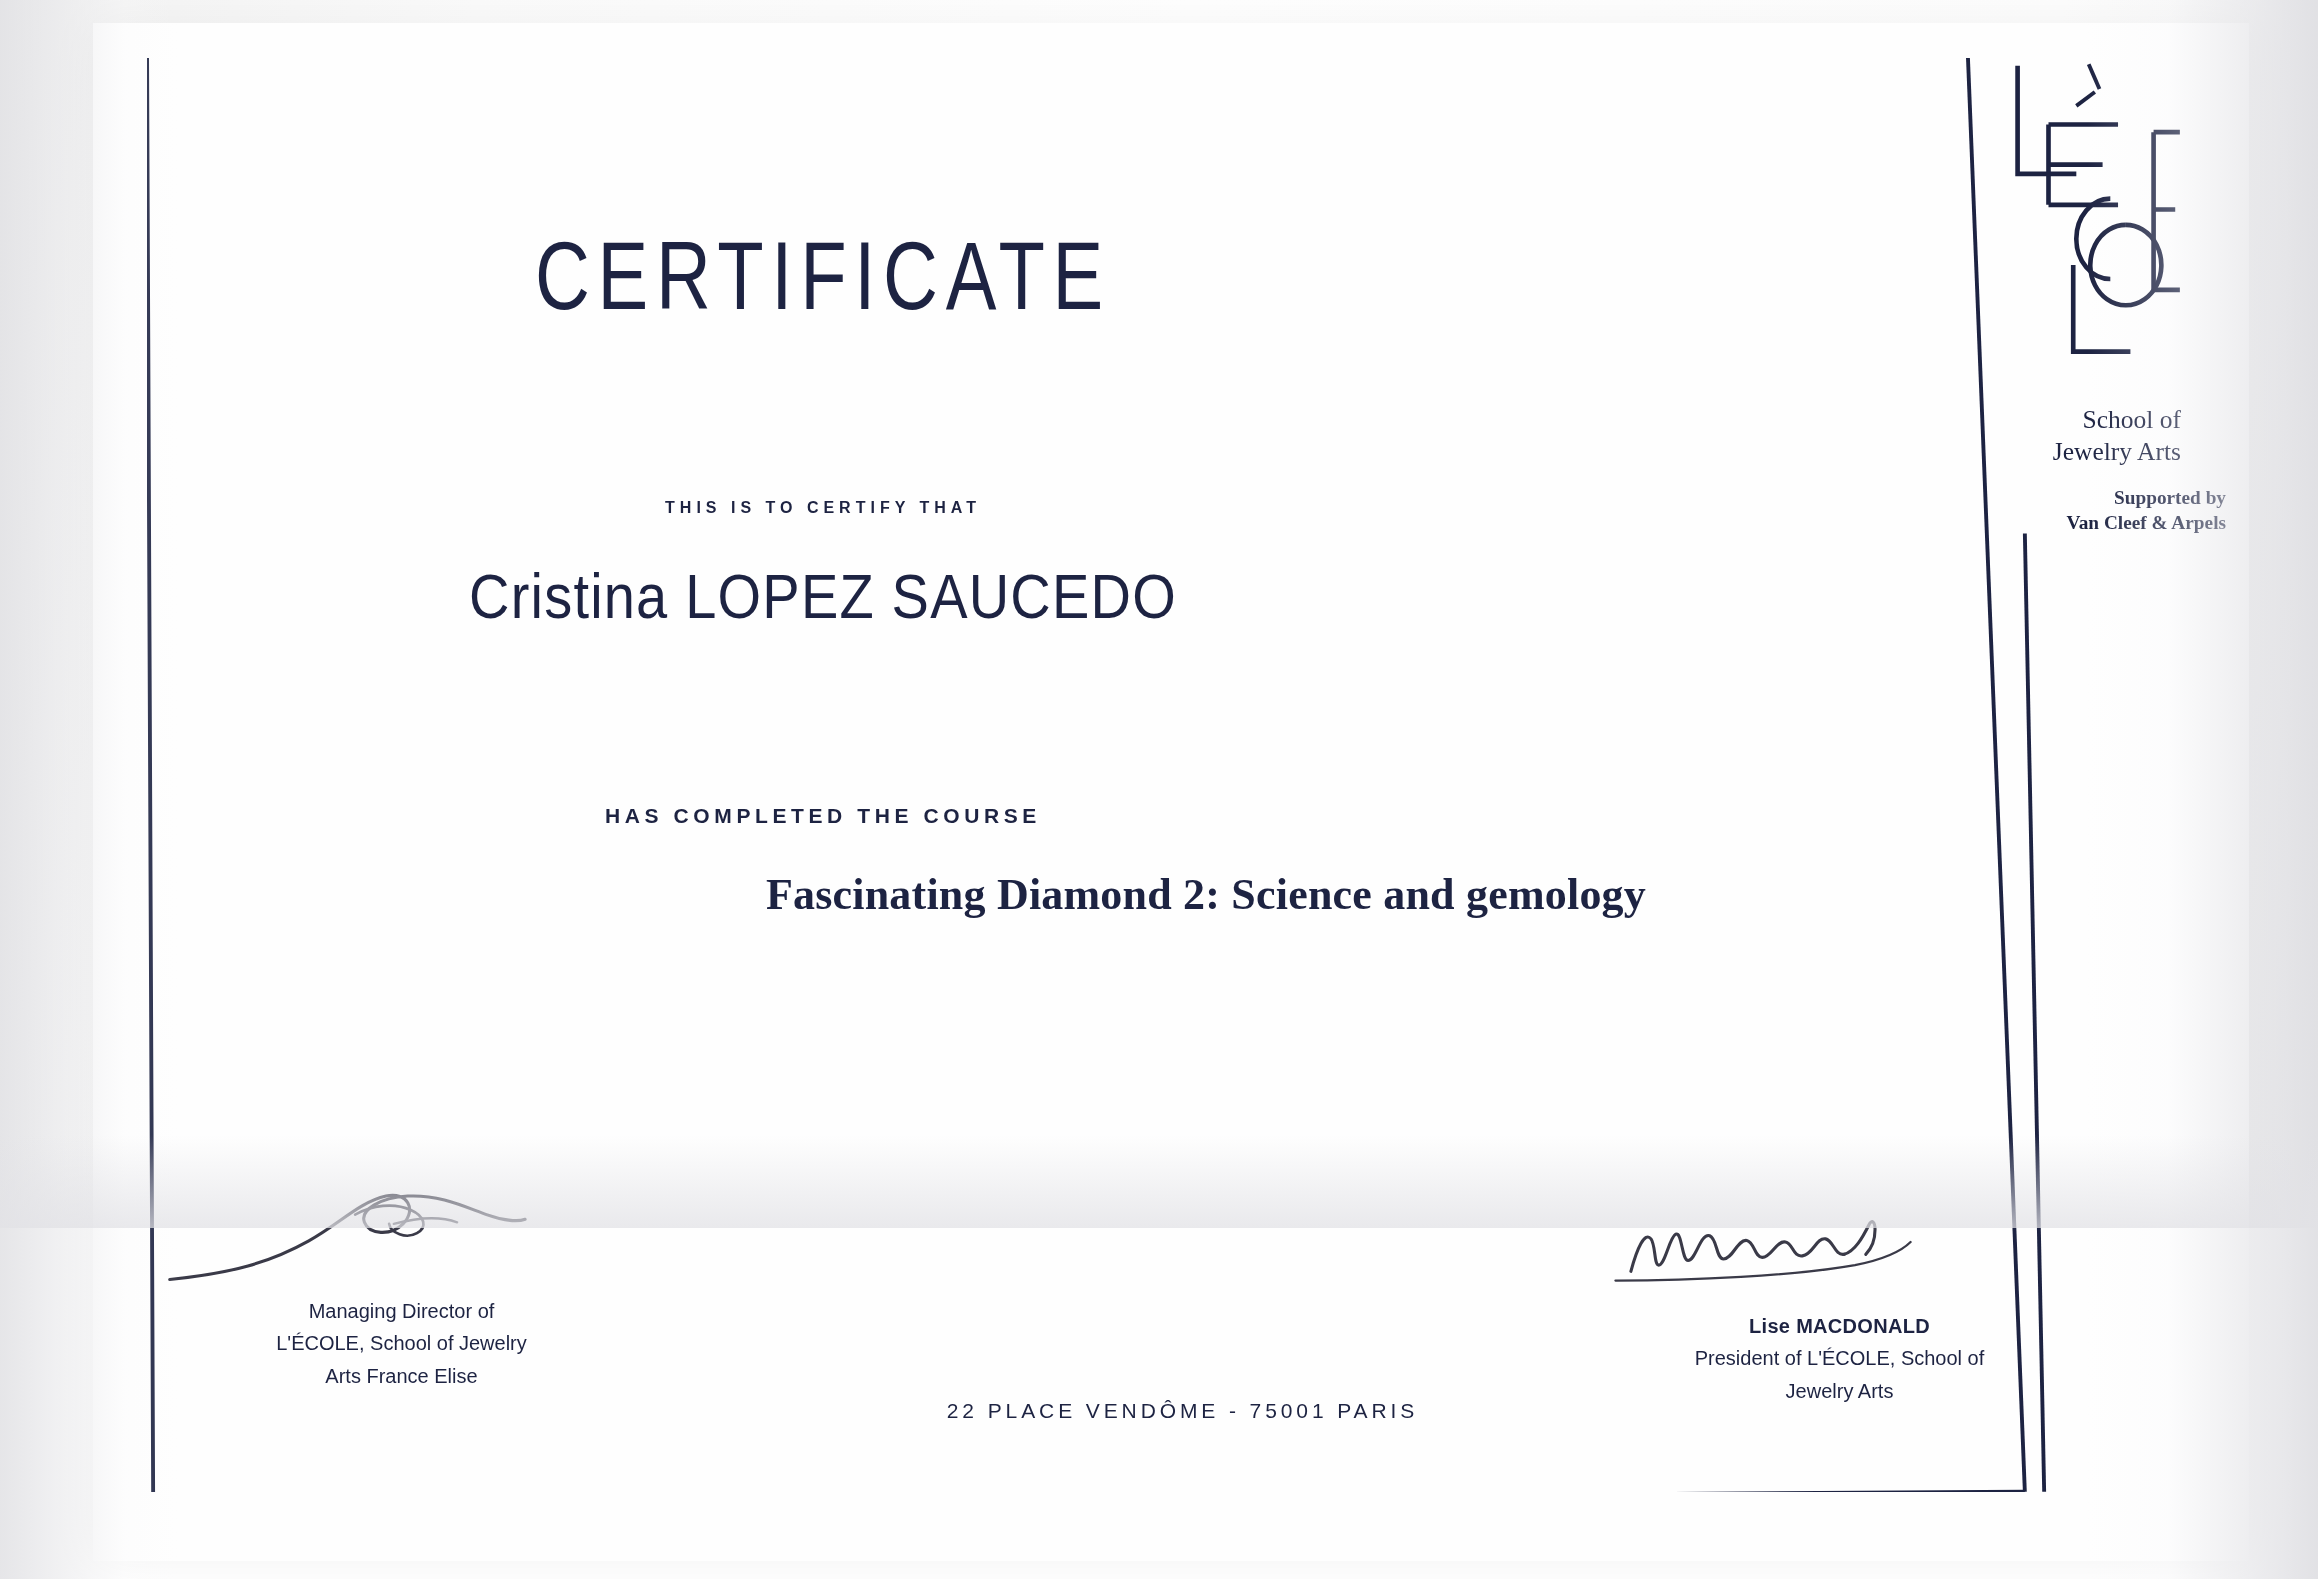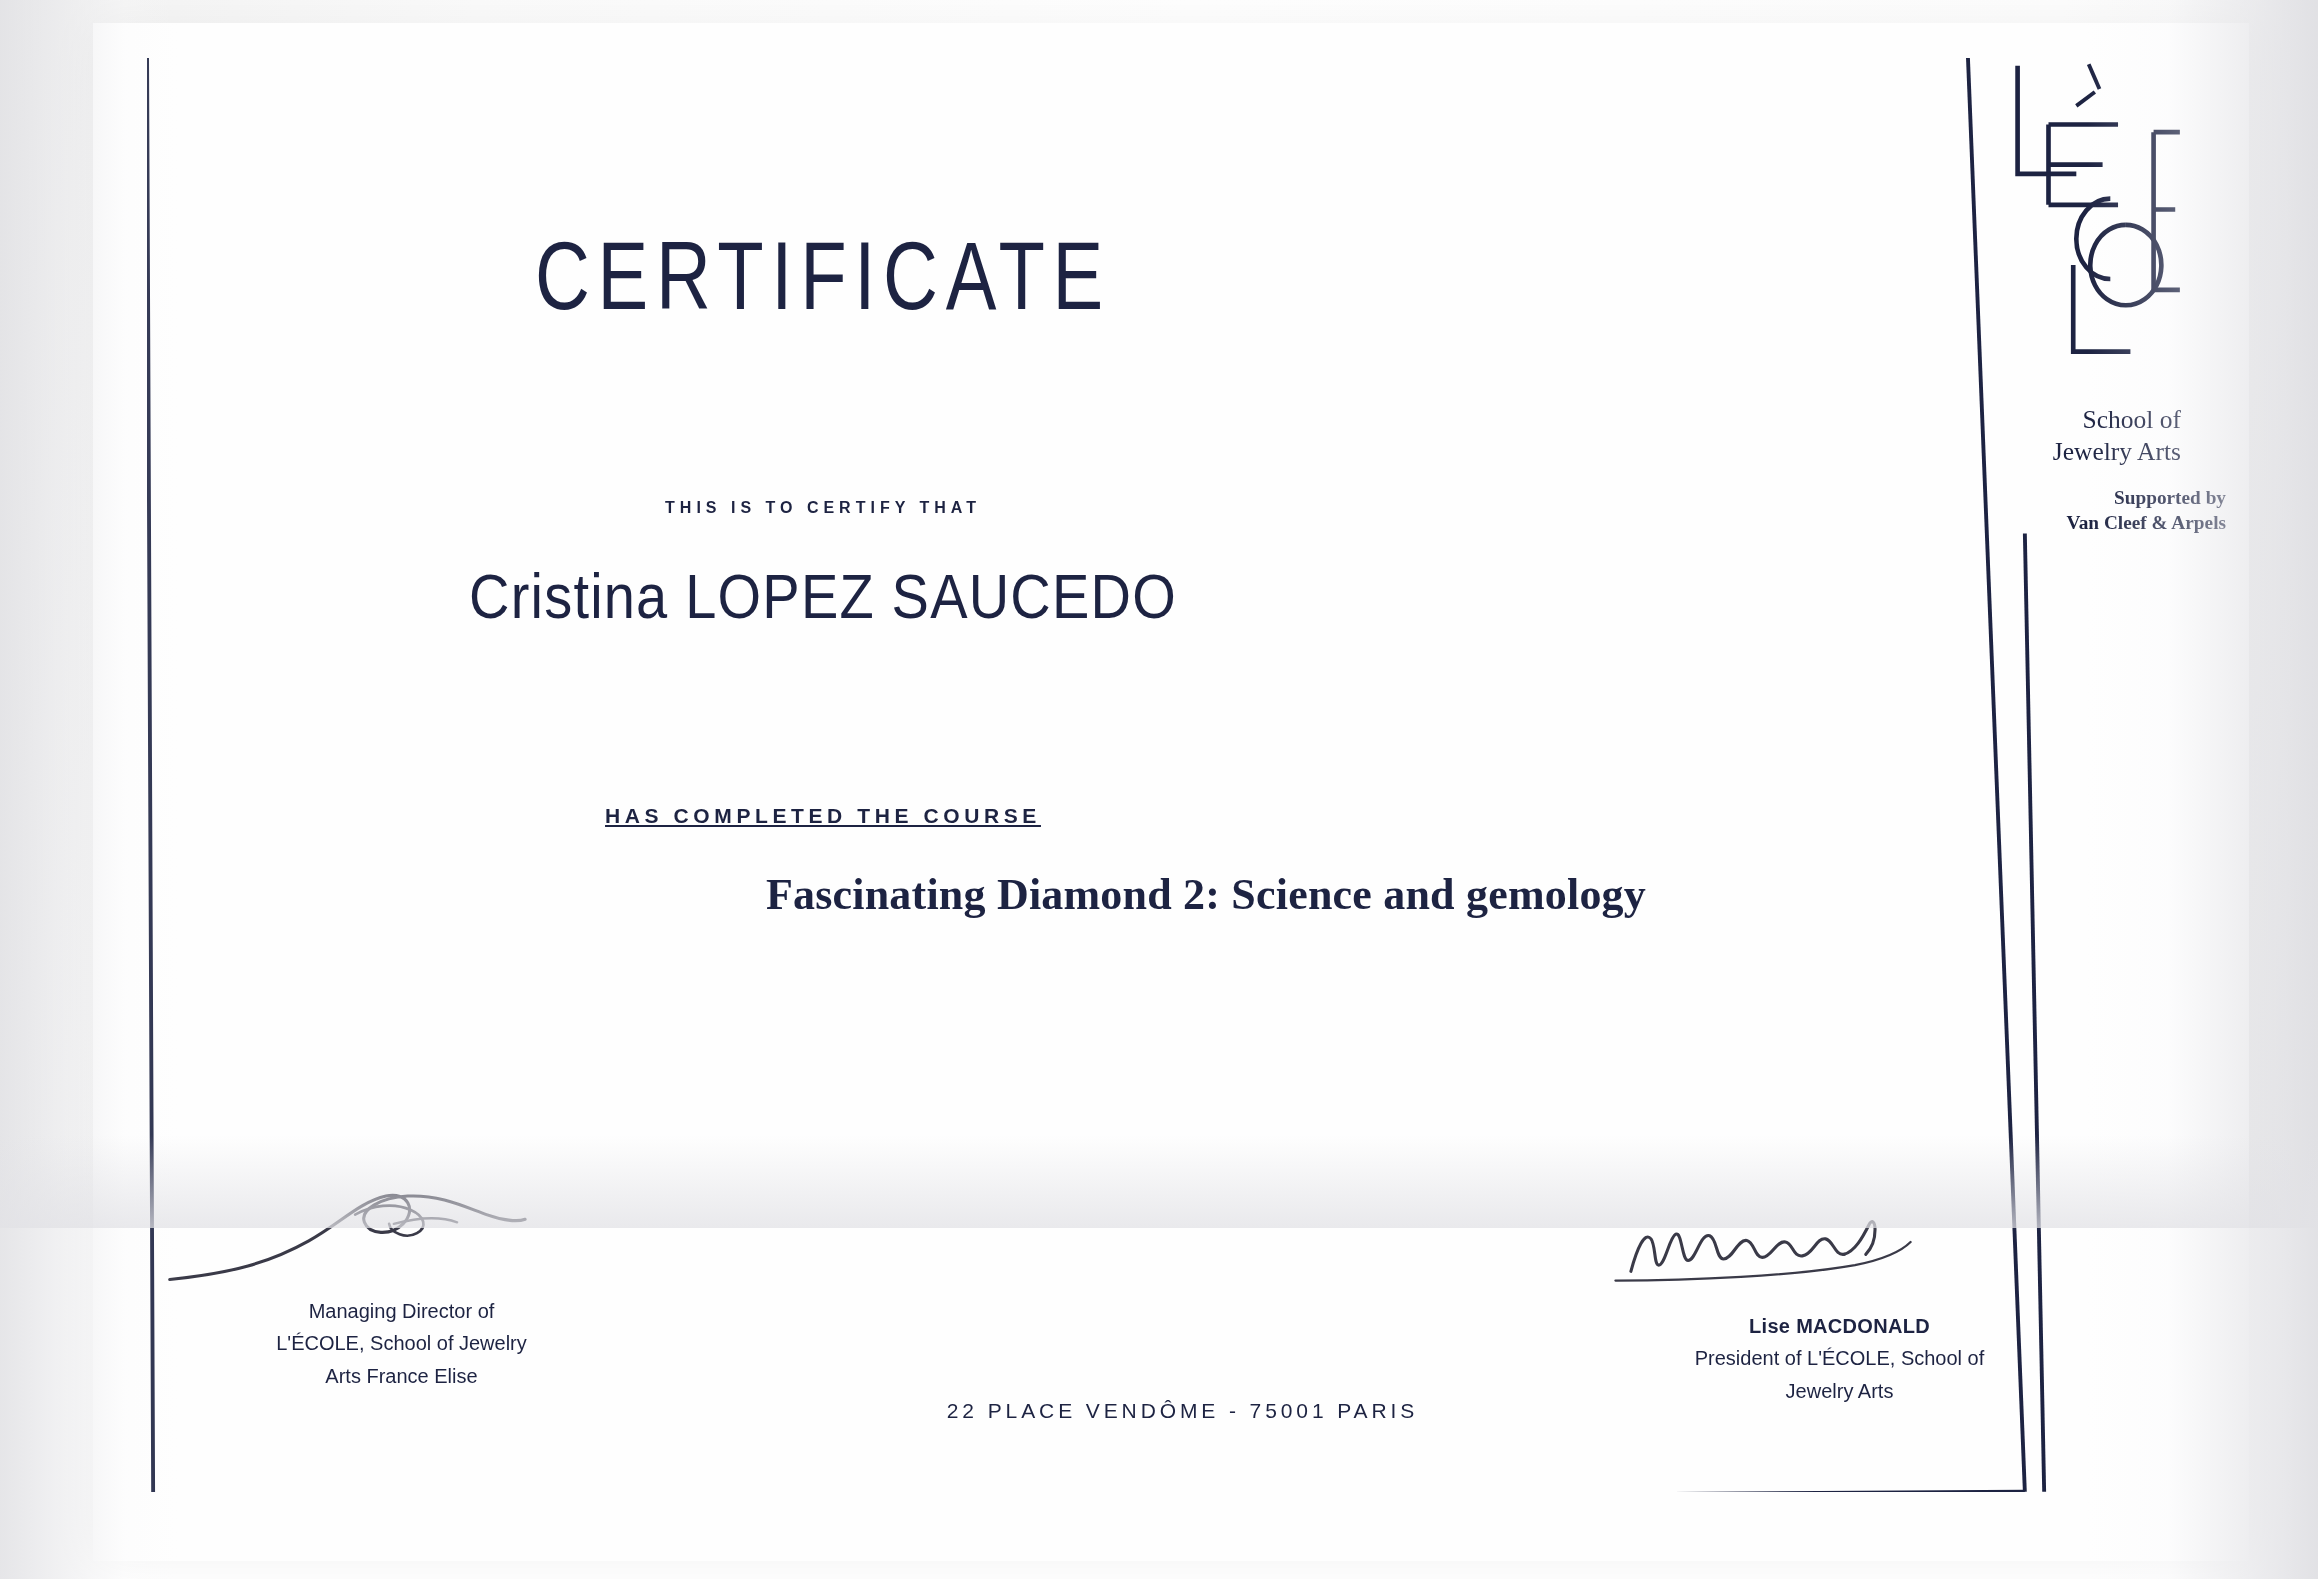--- a/index.html
+++ b/index.html
@@ -116,21 +116,20 @@
   .completed-line {
     position: absolute;
     left: 0;
     top: 804px;
     width: 1646px;
     text-align: center;
     font-size: 21px;
     letter-spacing: 4.6px;
     font-weight: 700;
     color: #1d2342;
-    text-decoration: underline;
   }
 
   .course-name {
     position: absolute;
     left: 0;
     top: 869px;
     width: 1646px;
     text-align: right;
     font-family: "Liberation Serif", serif;
     font-size: 44px;

